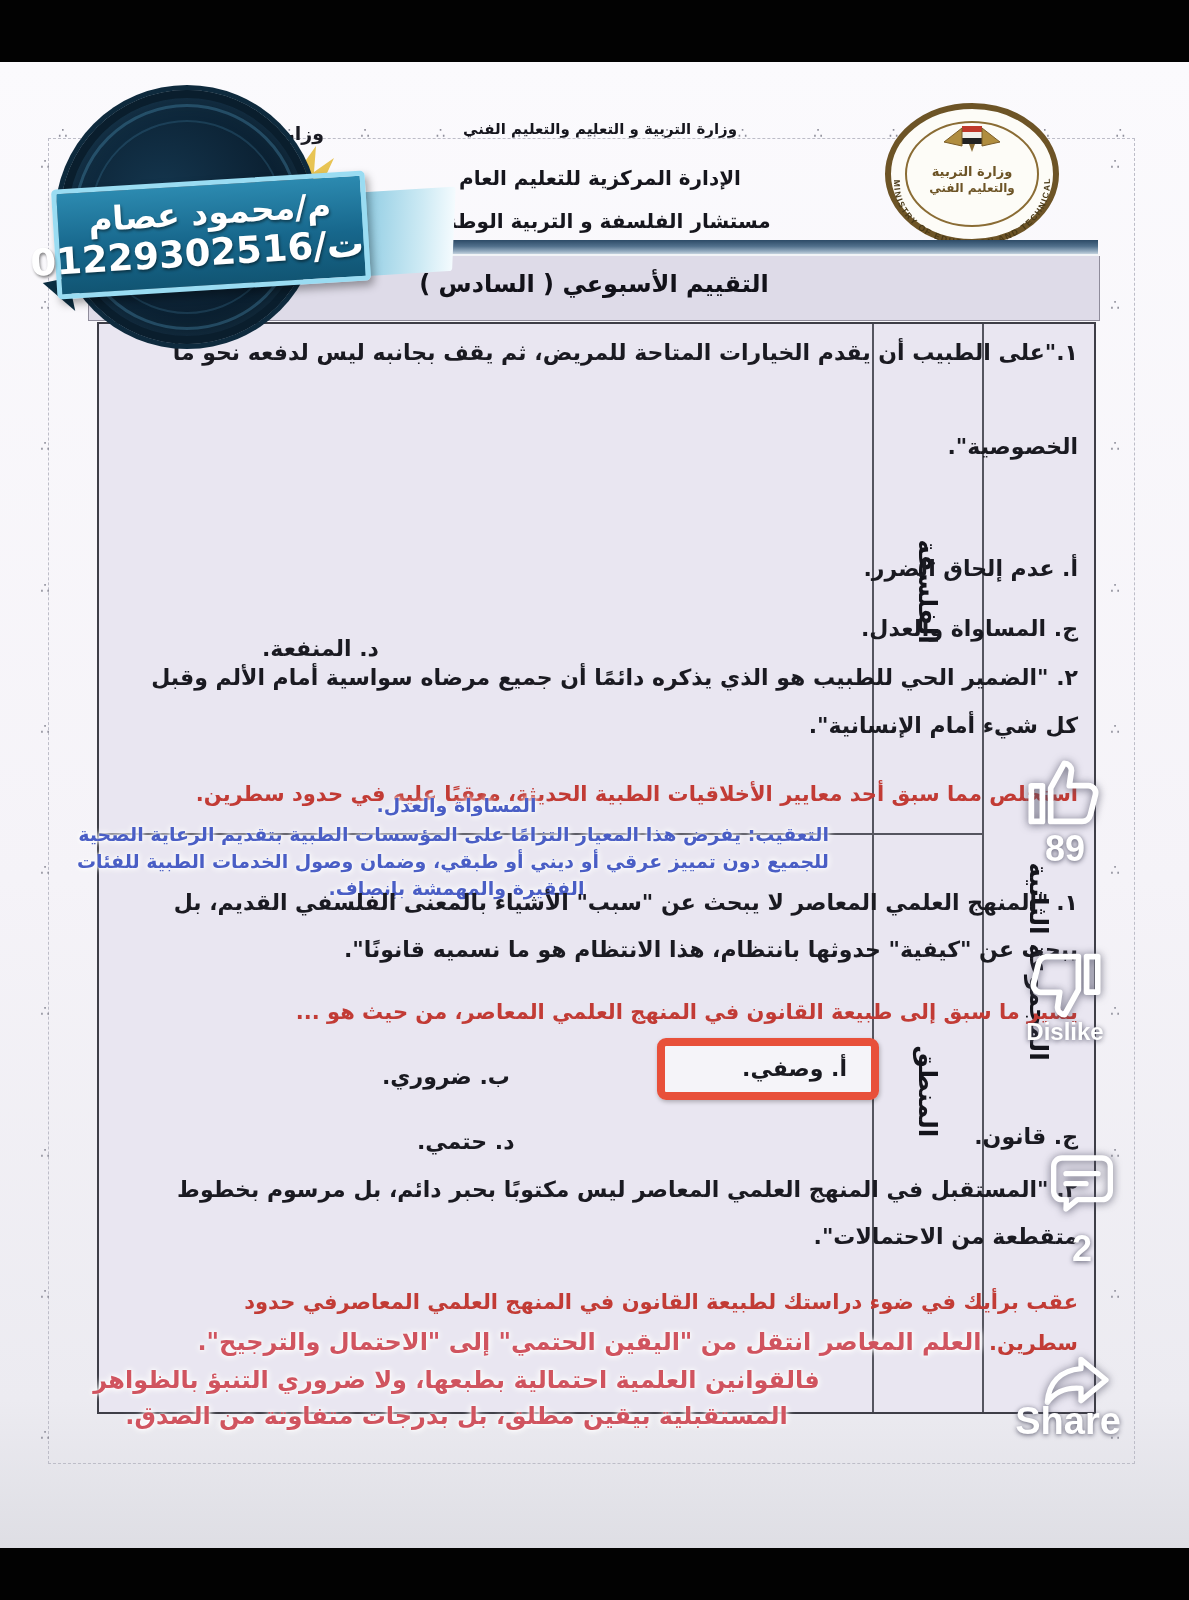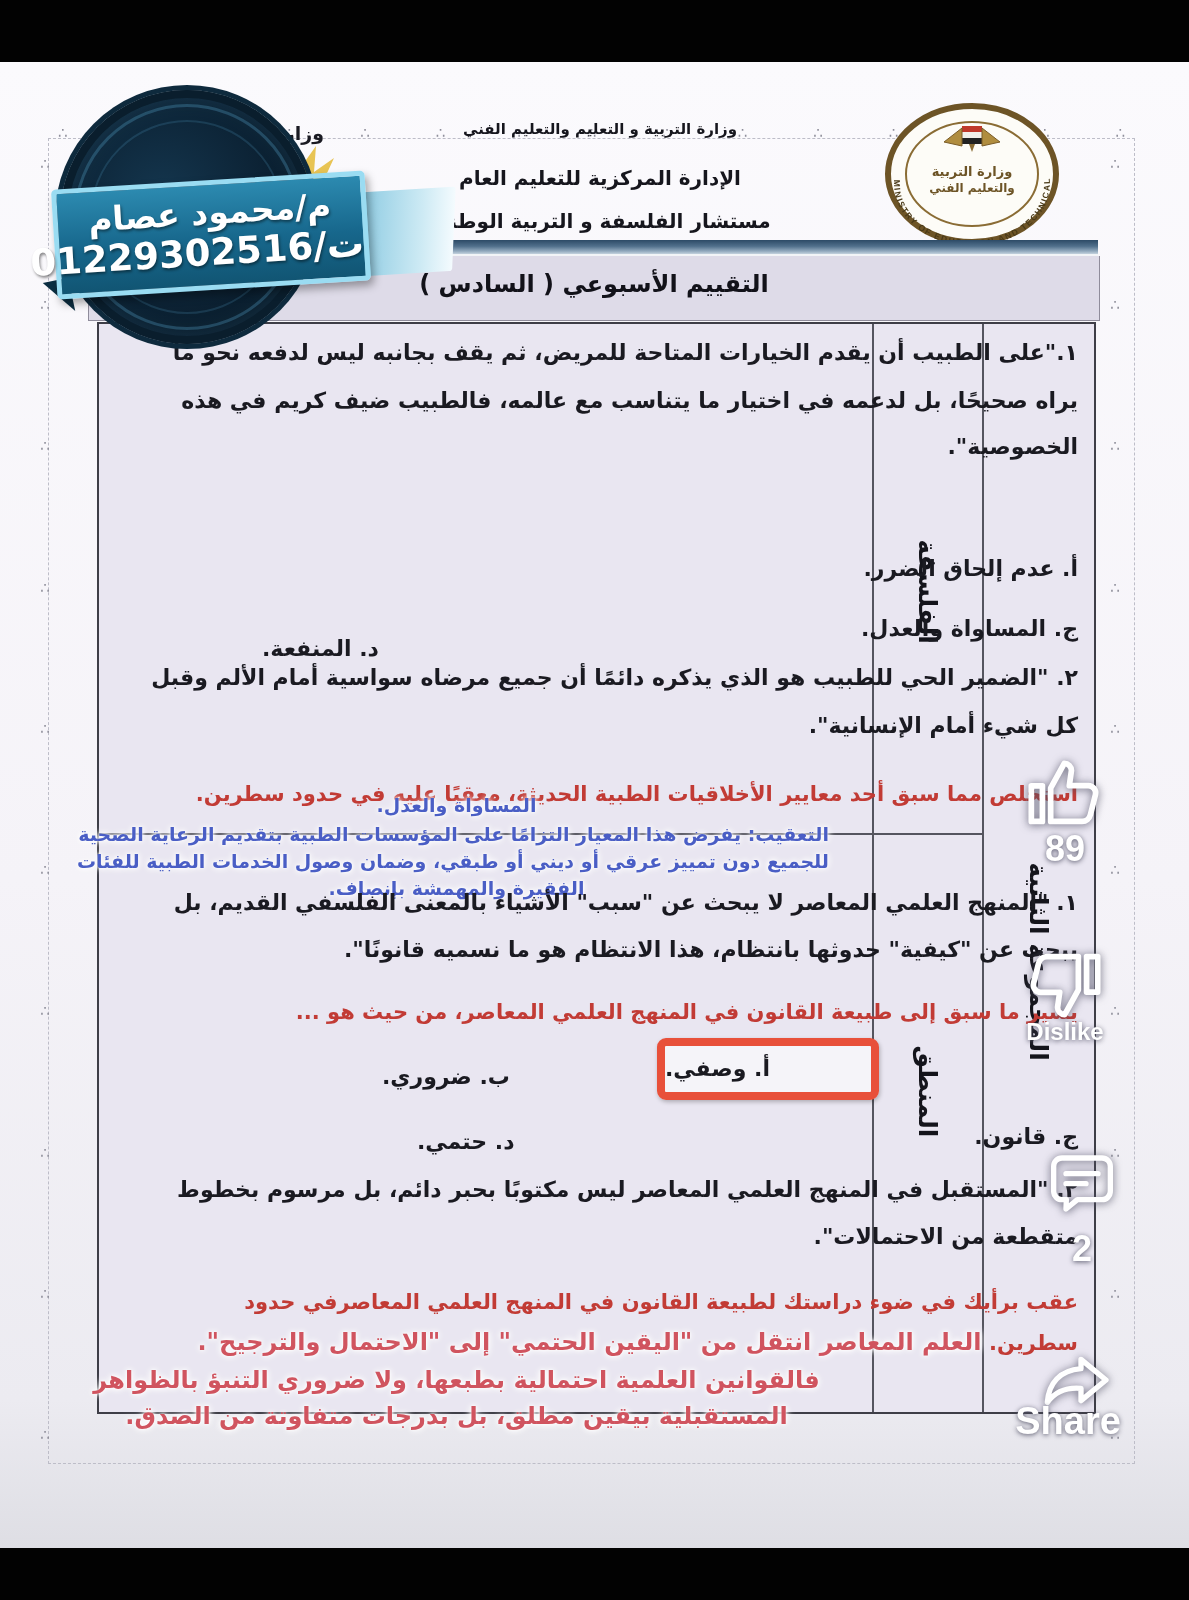--- a/index.html
+++ b/index.html
@@ -59,21 +59,21 @@
   .blue{color:var(--answer_blue);font-size:19px;
         text-shadow:0 0 3px #fff,0 0 6px #fff,0 0 9px #fff;}
   .pink{color:var(--answer_pink);font-size:24px;
         text-shadow:0 0 3px #fff,0 0 6px #fff,0 0 9px #fff;}
   .center{left:-15px;width:745px;text-align:center;}
 
   .hlbox{position:absolute;border:8px solid var(--highlight_box);border-radius:9px;
         background:rgba(255,255,255,.55);box-shadow:1px 2px 4px rgba(0,0,0,.25);
         display:flex;align-items:center;z-index:3;}
   .box1{left:-8px;top:219px;width:300px;height:52px;justify-content:center;}
-  .box2{left:558px;top:714px;width:222px;height:62px;padding-right:14px;box-sizing:border-box;}
+  .box2{left:558px;top:714px;width:222px;height:62px;justify-content:flex-end;padding-right:24px;box-sizing:border-box;}
   .hlbox .aline{position:static;}
 
   
   .stamp{position:absolute;left:0;top:0;width:480px;height:380px;pointer-events:none;z-index:8;}
   .rays{position:absolute;left:244px;top:74px;}
   .stamp-circle{position:absolute;left:60px;top:28px;width:254px;height:254px;border-radius:50%;
         background:radial-gradient(circle at 40% 42%,#14364e 0%,#0c2234 50%,#07141f 100%);
         box-shadow:0 0 0 5px #0e2a3d, inset 0 0 0 8px #0a1e2d, inset 0 0 30px rgba(90,170,210,.25);}
   .stamp-circle::before{content:"";position:absolute;inset:14px;border-radius:50%;
         border:3px solid rgba(95,175,215,.28);}
@@ -201,21 +201,20 @@
     <div class="table">
       <div class="vline v1"></div>
       <div class="vline v2"></div>
       <div class="hdiv"></div>
 
       <div class="vlabel lab-phil">الفلسفة</div>
       <div class="vlabel lab-logic">المنطق</div>
       <div class="vlabel lab-group">المجموعة الثانية</div>
 
       <div class="aline right" style="top:16px">١."على الطبيب أن يقدم الخيارات المتاحة للمريض، ثم يقف بجانبه ليس لدفعه نحو ما</div>
-      <div class="aline right" style="top:64px">يراه صحيحًا، بل لدعمه في اختيار ما يتناسب مع عالمه، فالطبيب ضيف كريم في هذه</div>
       <div class="aline right" style="top:110px">الخصوصية".</div>
 
       <div class="aline right" style="top:232px">أ. عدم إلحاق الضرر.</div>
       <div class="aline right" style="top:292px">ج. المساواة والعدل.</div>
       <div class="aline" style="top:312px;left:163px">د. المنفعة.</div>
 
       <div class="aline right" style="top:341px">٢. "الضمير الحي للطبيب هو الذي يذكره دائمًا أن جميع مرضاه سواسية أمام الألم وقبل</div>
       <div class="aline right" style="top:389px">كل شيء أمام الإنسانية".</div>
       <div class="aline right red" style="top:458px">استخلص مما سبق أحد معايير الأخلاقيات الطبية الحديثة، معقبًا عليه في حدود سطرين.</div>
 

